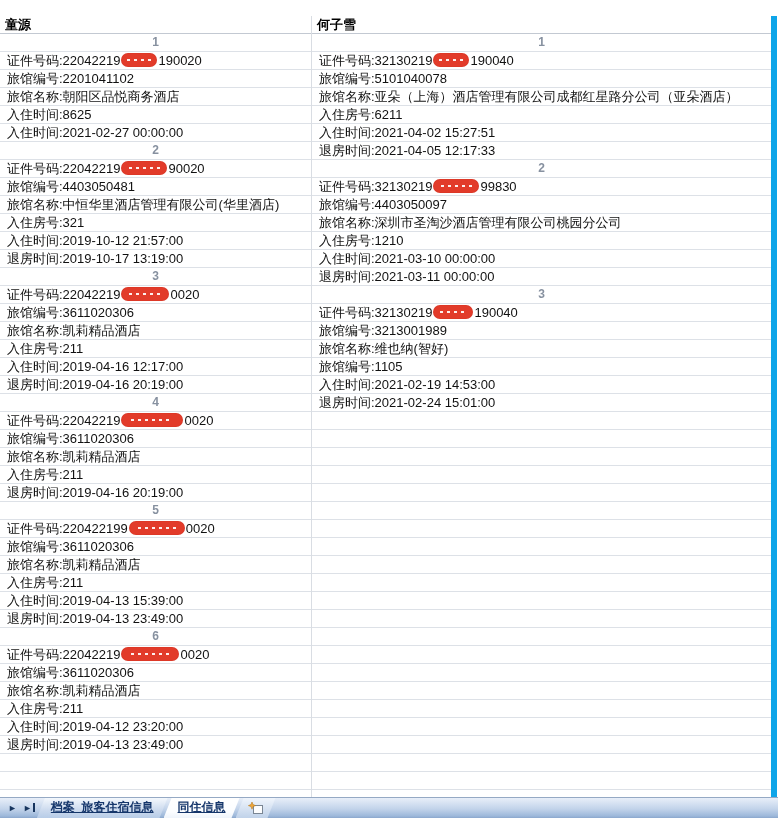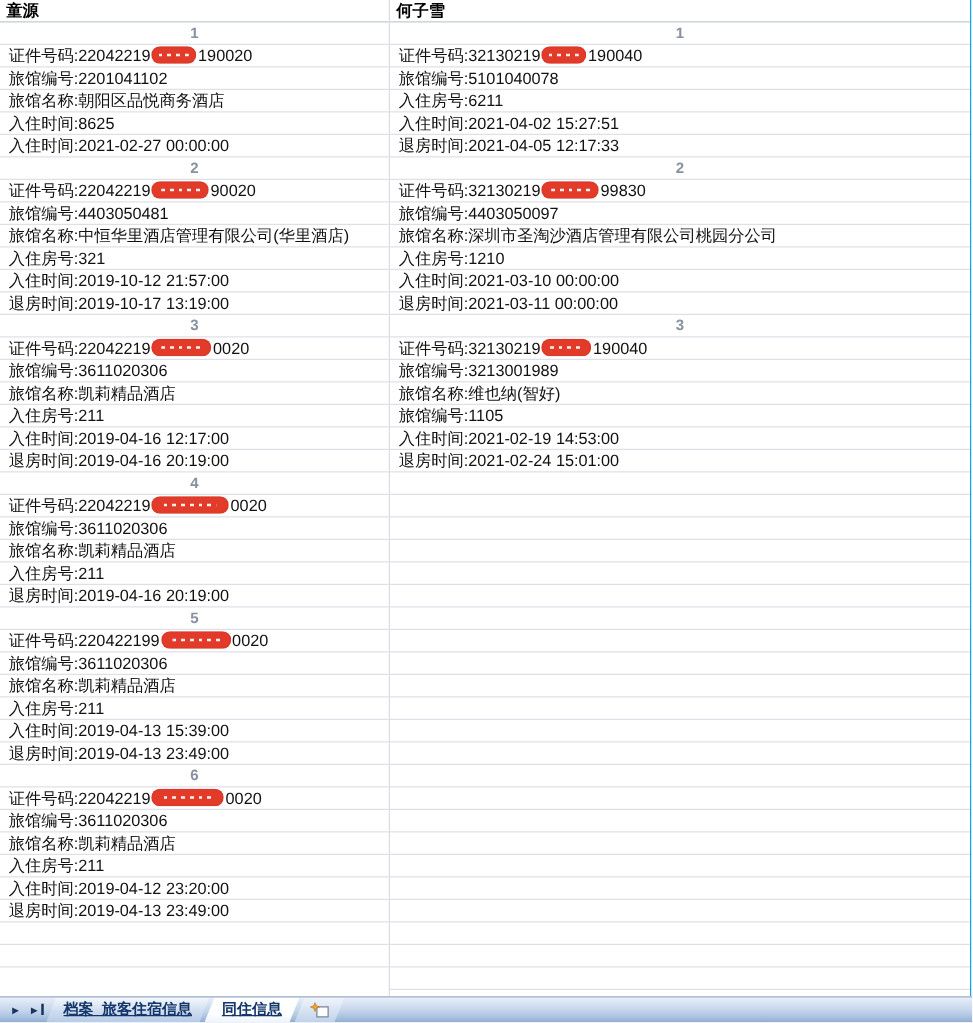--- a/index.html
+++ b/index.html
@@ -2,24 +2,24 @@
 <html><head>
 <meta charset="utf-8">
 <style>
   html,body{margin:0;padding:0;background:#ffffff;}
   *{box-sizing:border-box;}
   #screen{
     position:relative;width:778px;height:818px;background:#ffffff;overflow:hidden;
     font-family:"Liberation Sans","DejaVu Sans",sans-serif;color:#111;
   }
   
-  #content{position:absolute;left:0;top:0;width:778px;height:797px;overflow:hidden;background:#fff;}
+  #content{position:absolute;left:0;top:16px;width:778px;height:797px;overflow:hidden;background:#fff;}
   .col{position:absolute;top:0;height:797px;overflow:hidden;}
   .col-left{left:0;width:312px;border-right:1px solid #d9dde3;}
-  .col-right{left:312px;width:465px;border-right:1px solid #0ea5e9;}
+  .col-right{left:312px;width:465px;border-right:6px solid #0ea5e9;}
   .row{
     height:18px;border-bottom:1px solid #dde1e7;line-height:17px;
     font-size:13px;white-space:nowrap;overflow:visible;padding-left:7px;
   }
   .person-row{font-weight:bold;padding-left:5px;border-bottom:1px solid #c3c9d2;color:#000;}
   .idx-row{text-align:center;padding-left:0;color:#8791a0;font-weight:bold;font-size:12px;}
   .mask{
     display:inline-block;height:14px;border-radius:8px;background-color:#e23b2a;
     vertical-align:middle;position:relative;top:-2px;margin:0 1px;z-index:2;
     background-image:repeating-linear-gradient(90deg,rgba(255,255,255,.92) 0 3px,rgba(255,255,255,0) 3px 7px);
@@ -102,20 +102,21 @@
           <div class="row"></div>
           <div class="row"></div>
         </div>
     </div>
     <div class="col col-right">
       <div class="row person-row">何子雪</div>
       <div class="rows">
           <div class="row idx-row">1</div>
           <div class="row"><span>证件号码:32130219</span><span class="mask" style="width: 36px;"></span><span>190040</span></div>
           <div class="row">旅馆编号:5101040078</div>
+          <div class="row">旅馆名称:亚朵（上海）酒店管理有限公司成都红星路分公司（亚朵酒店）</div>
           <div class="row">入住房号:6211</div>
           <div class="row">入住时间:2021-04-02 15:27:51</div>
           <div class="row">退房时间:2021-04-05 12:17:33</div>
           <div class="row idx-row">2</div>
           <div class="row"><span>证件号码:32130219</span><span class="mask" style="width: 46px;"></span><span>99830</span></div>
           <div class="row">旅馆编号:4403050097</div>
           <div class="row">旅馆名称:深圳市圣淘沙酒店管理有限公司桃园分公司</div>
           <div class="row">入住房号:1210</div>
           <div class="row">入住时间:2021-03-10 00:00:00</div>
           <div class="row">退房时间:2021-03-11 00:00:00</div>

